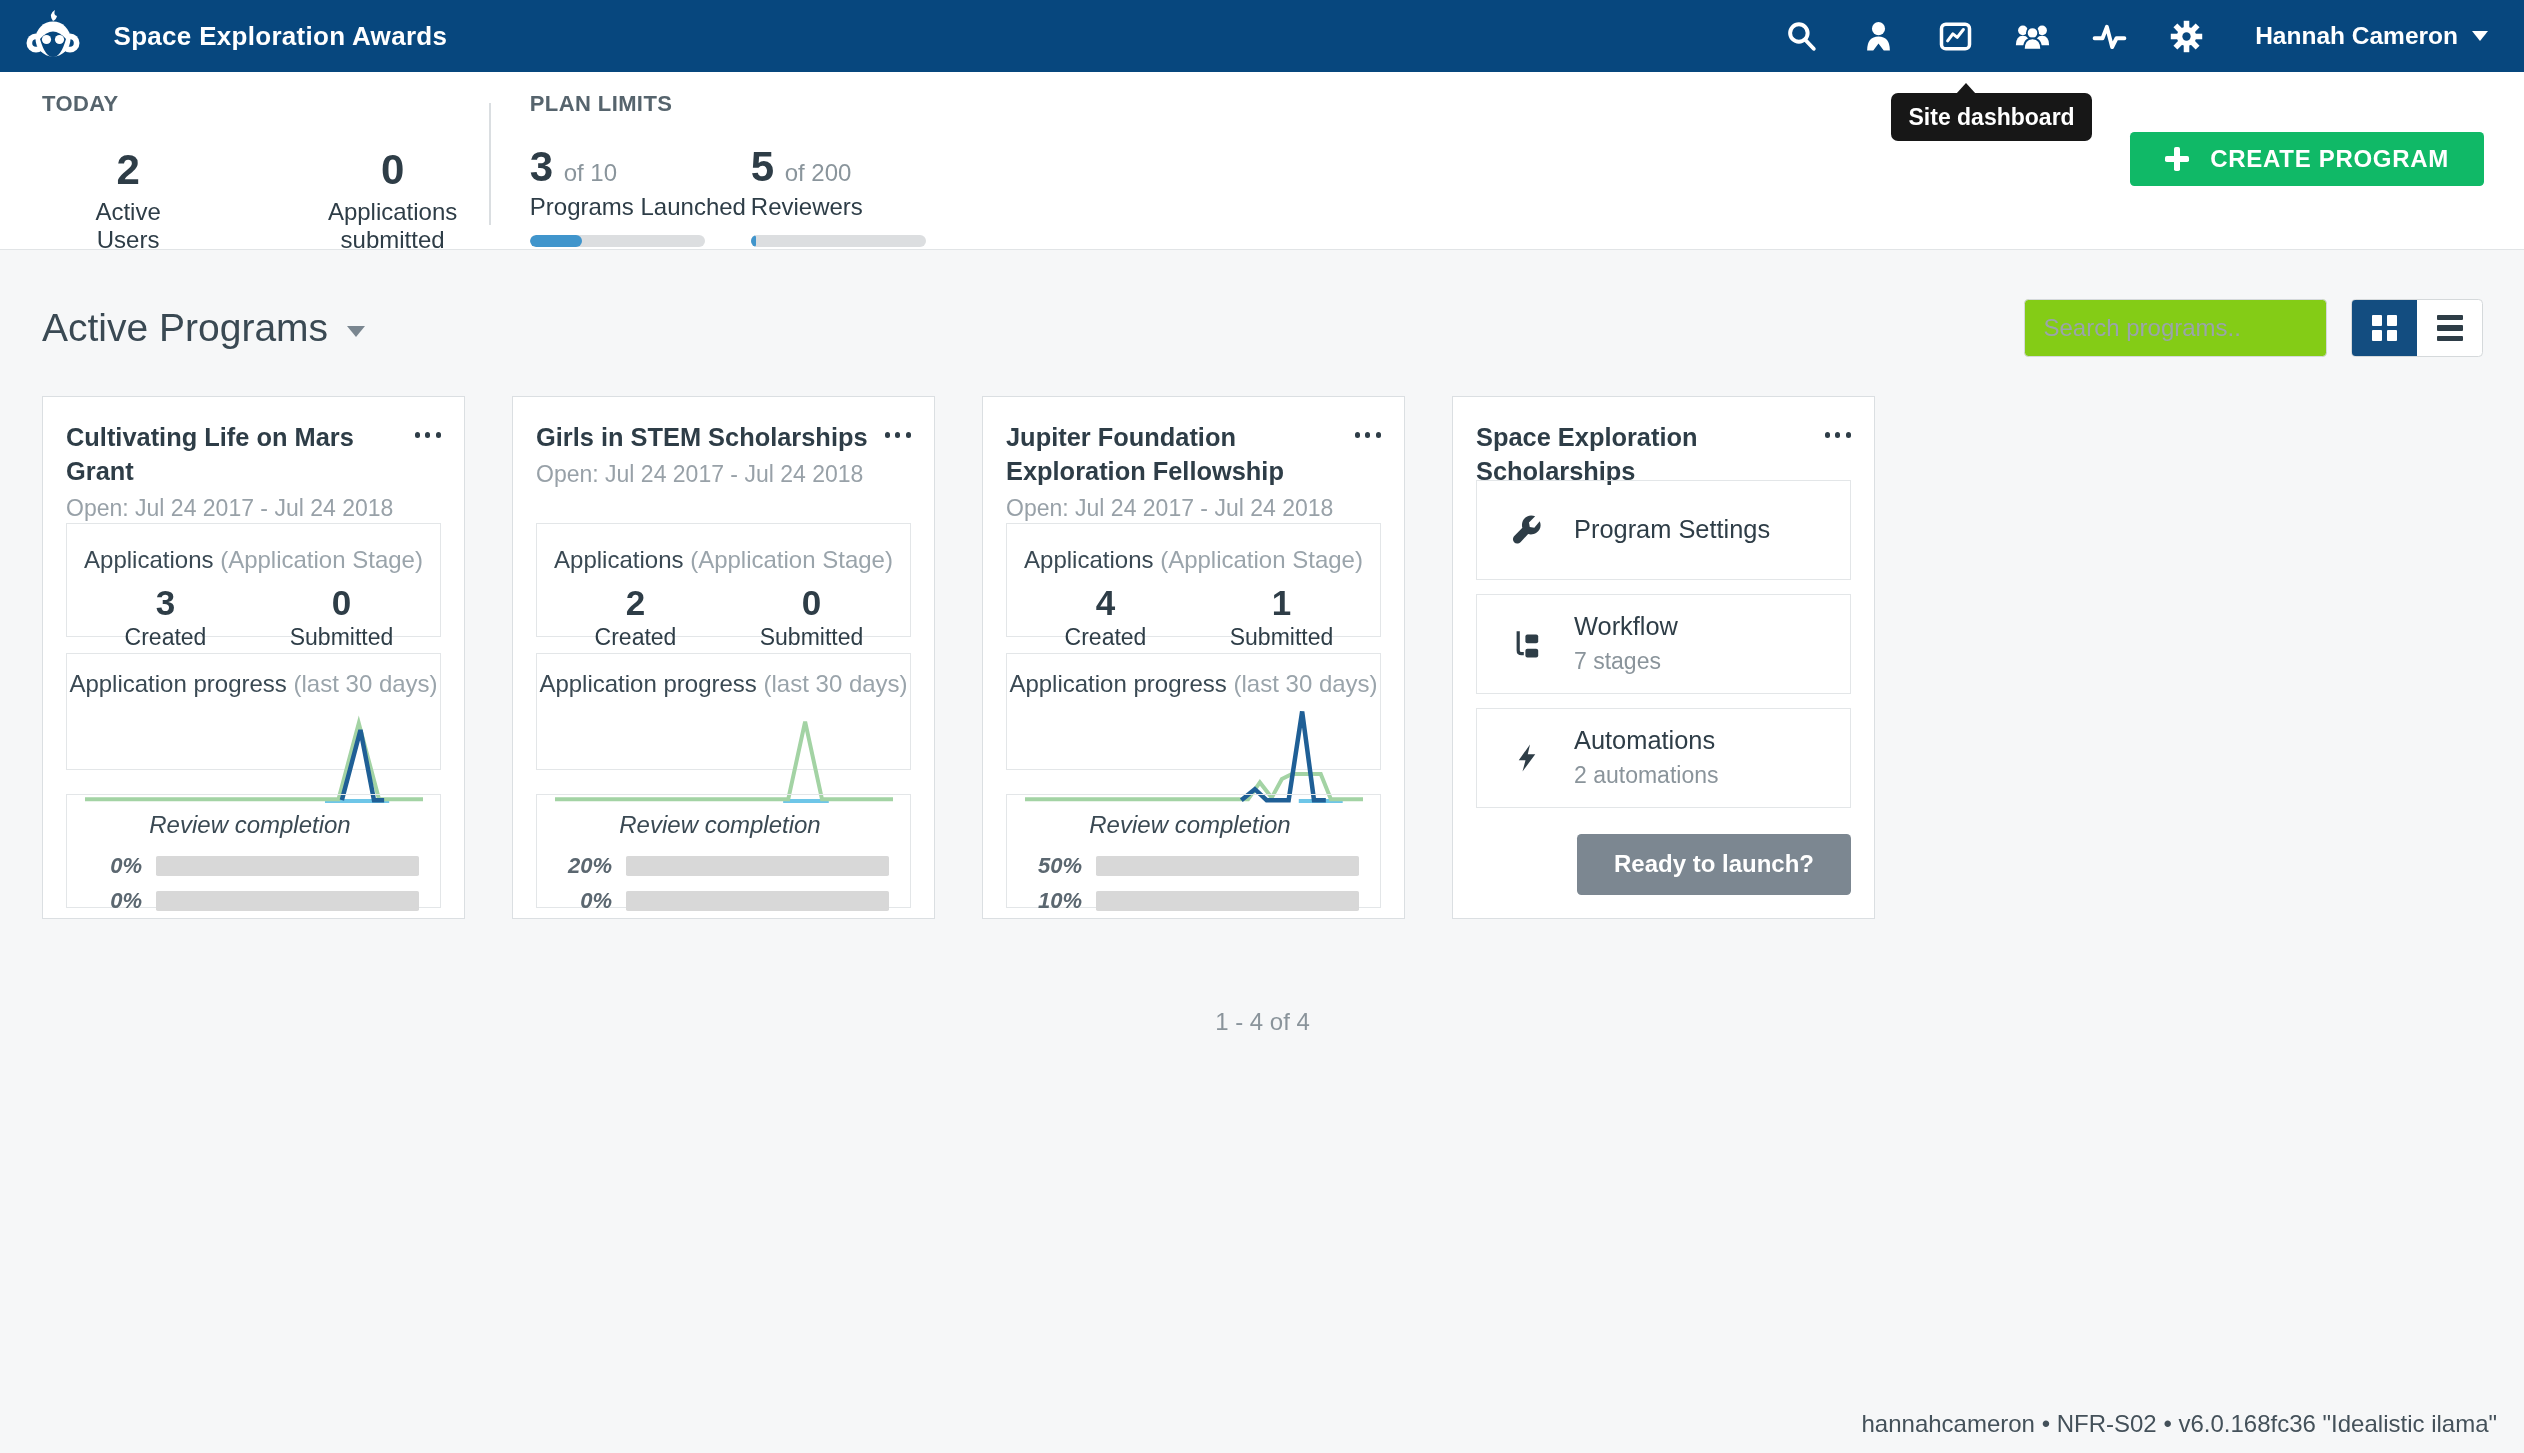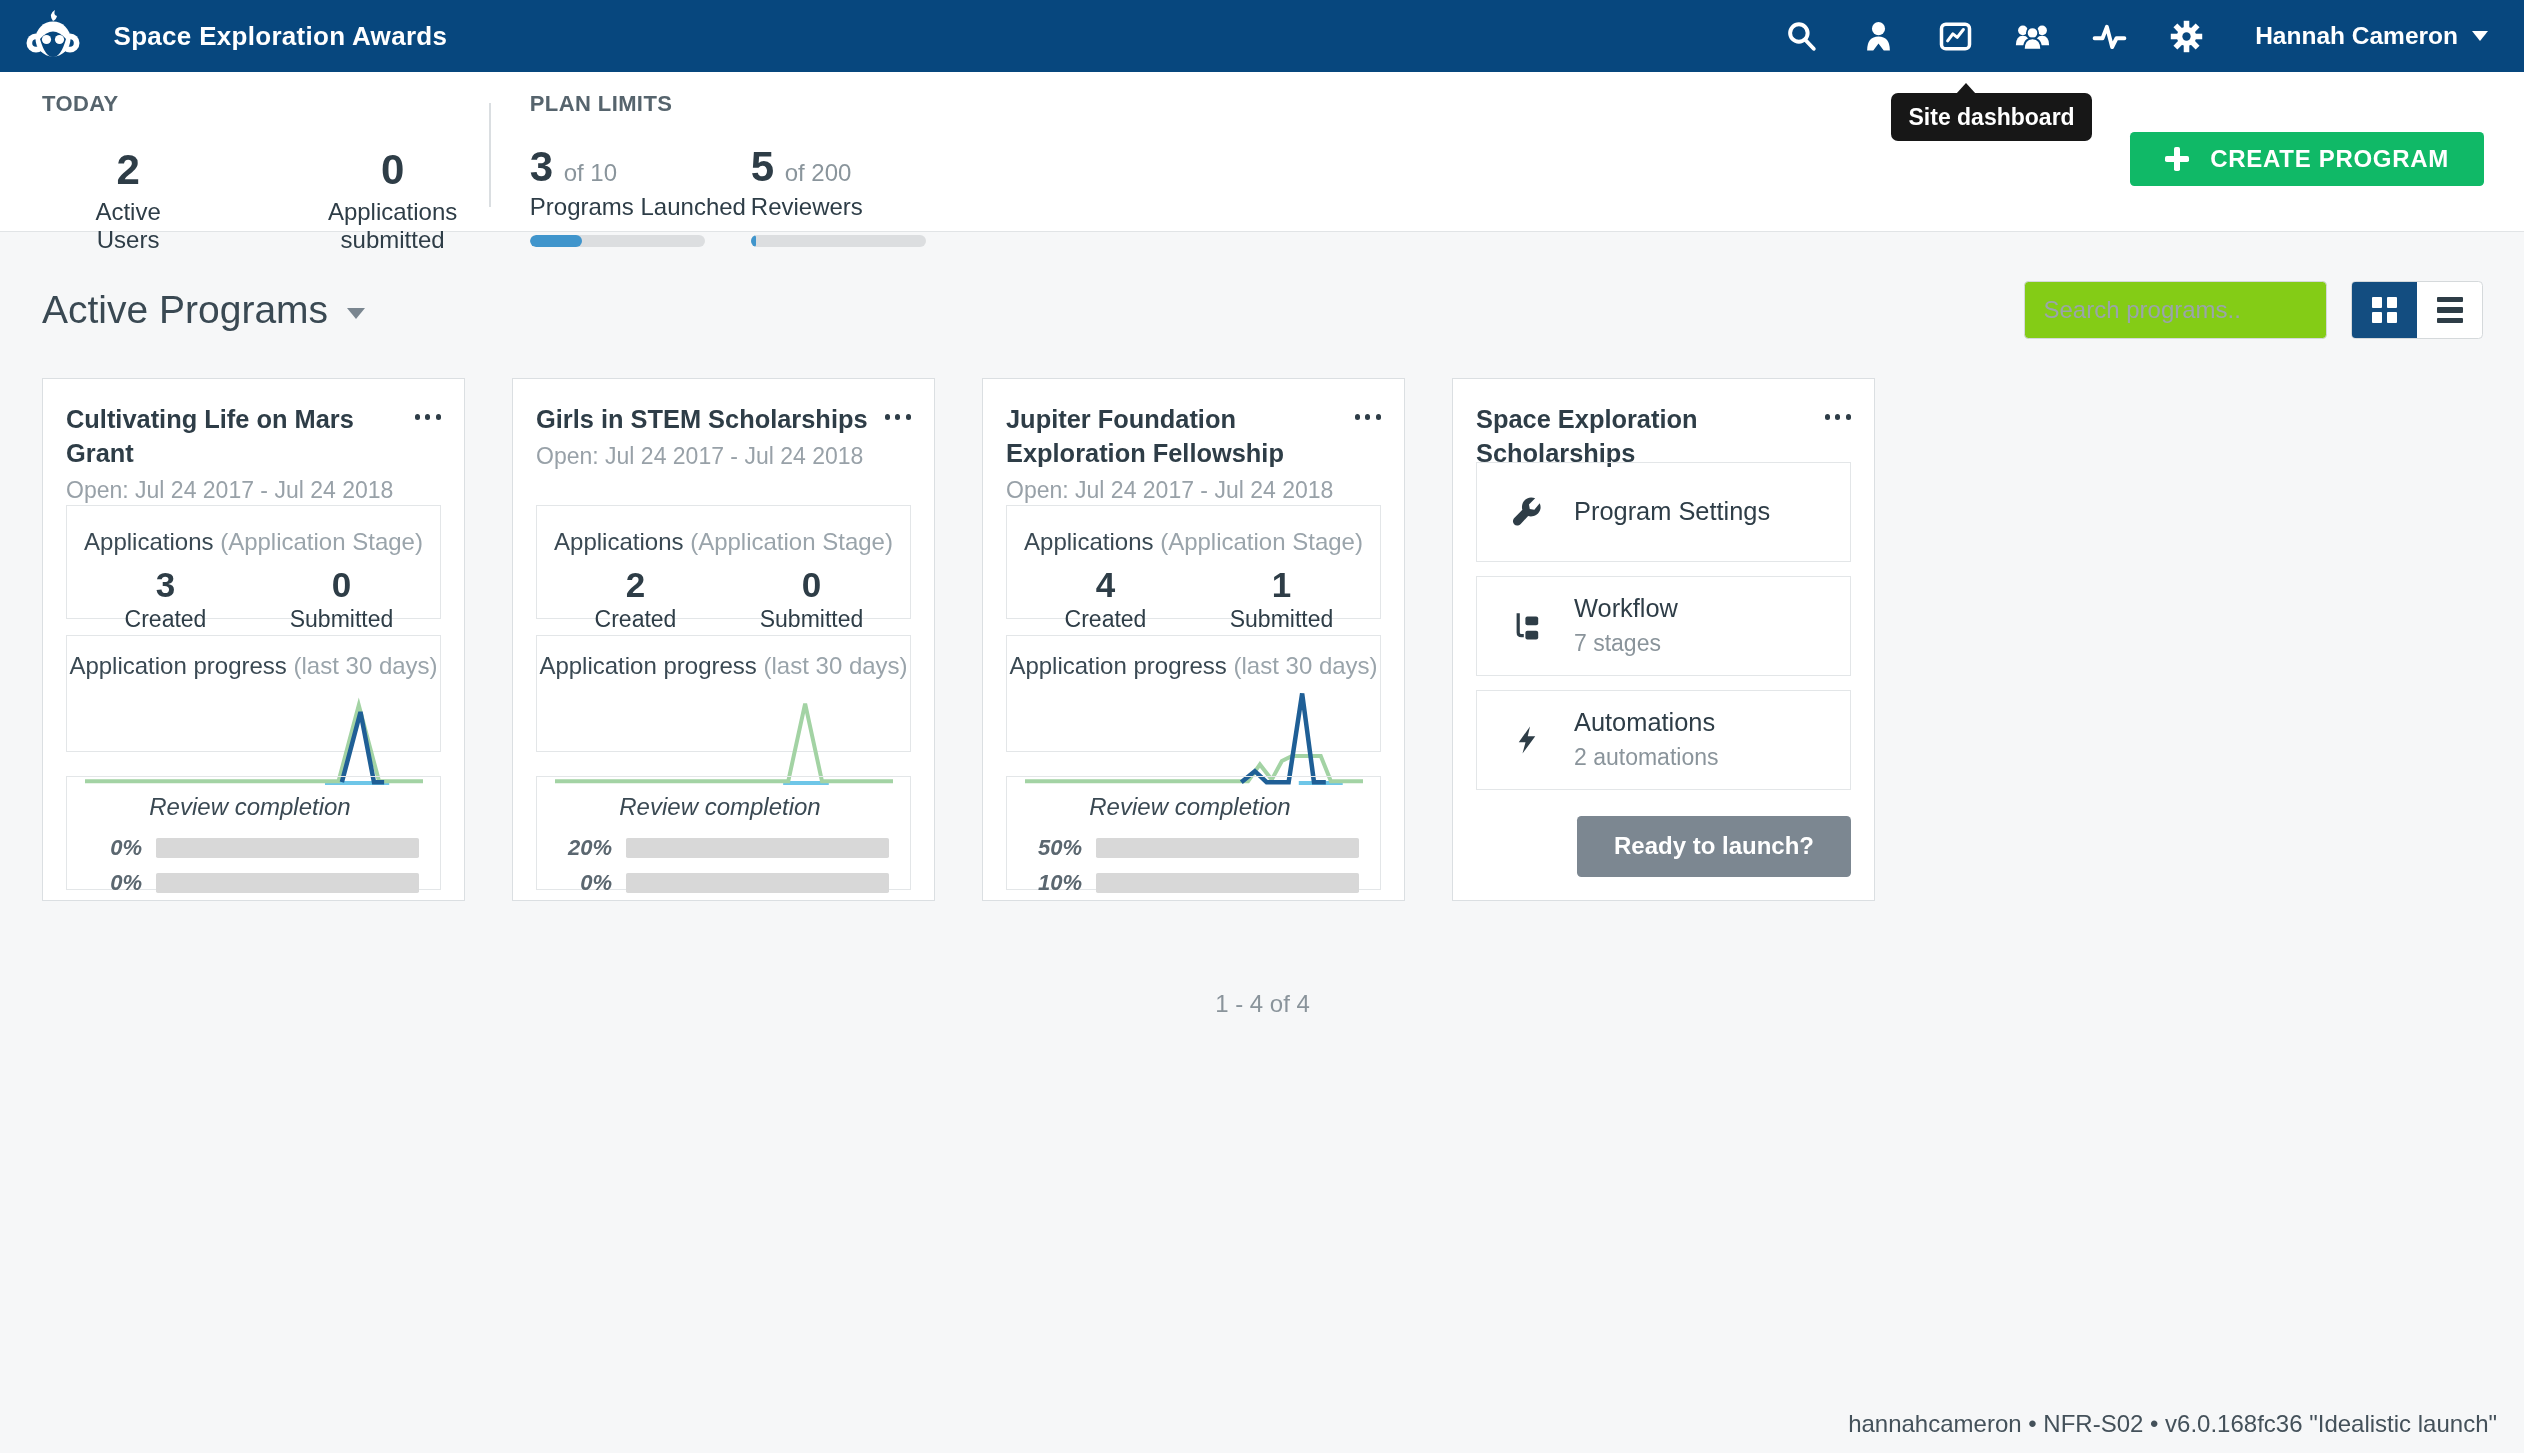--- a/index.html
+++ b/index.html
@@ -20,21 +20,21 @@
   .nav-icon { width:37px; height:37px; display:flex; align-items:center; justify-content:center; cursor:pointer; }
   .nav-user { display:flex; align-items:center; margin-left:50px; cursor:pointer; }
   .nav-user-name { color:#FFFFFF; font-size:24.5px; font-weight:600; }
   .caret-down { width:0; height:0; border-left:8.8px solid transparent; border-right:8.8px solid transparent; border-top:10.5px solid #FFFFFF; margin-left:14px; }
   
   .tooltip { position:absolute; left:1891px; top:93px; background:#171717; color:#fff;
     font-size:23px; font-weight:700; padding:10.5px 17.5px; border-radius:7px; z-index:40; white-space:nowrap; }
   .tooltip .arrow { position:absolute; top:-10.5px; left:65px; width:0; height:0;
     border-left:10.5px solid transparent; border-right:10.5px solid transparent; border-bottom:11.4px solid #171717; }
   
-  .stats-band { background:#FFFFFF; border-bottom:1.8px solid #E1E4E6; height:160px; display:flex; position:relative; padding:19px 42px 0 42px; }
+  .stats-band { background:#FFFFFF; border-bottom:1.8px solid #E1E4E6; height:178px; display:flex; position:relative; padding:19px 42px 0 42px; }
   .band-label { font-size:22px; font-weight:700; color:#56646D; letter-spacing:0.4px; }
   .today-group { width:447px; }
   .today-stats { display:flex; gap:114px; margin-top:30px; padding-left:32px; }
   .stat { text-align:center; }
   .stat-value { font-size:42px; font-weight:700; color:#2E3D47; line-height:46px; }
   .stat-label { font-size:24px; color:#2E3D47; margin-top:5.3px; }
   .v-divider { width:1.8px; background:#DADEE1; margin:12.3px 39px 24.5px 0; }
   .plan-group { flex:1; }
   .plan-items { display:flex; gap:46px; margin-top:28px; }
   .plan-item { width:175px; }
@@ -470,14 +470,14 @@
           <div class="menu-sub">2 automations</div>
         </div>
       </div>
       <button class="ready-btn">Ready to launch?</button>
     </div>
   </div>
 
   <div class="pagination">1 - 4 of 4</div>
 </main>
 
-<div class="footer">hannahcameron • NFR-S02 • v6.0.168fc36 "Idealistic launch"</div>
+<div class="footer">hannahcameron • NFR-S02 • v6.0.168fc36 "Idealistic ilama"</div>
 
 
 </body></html>

